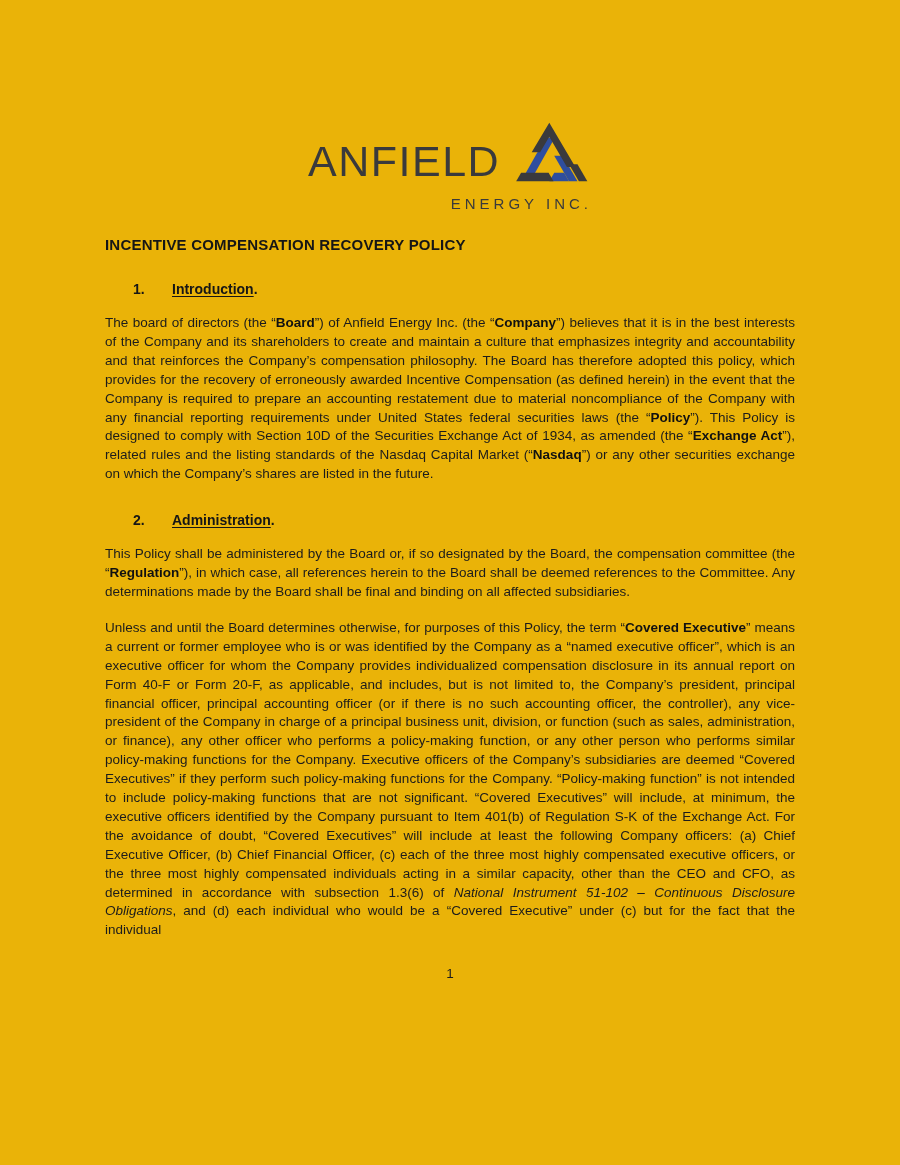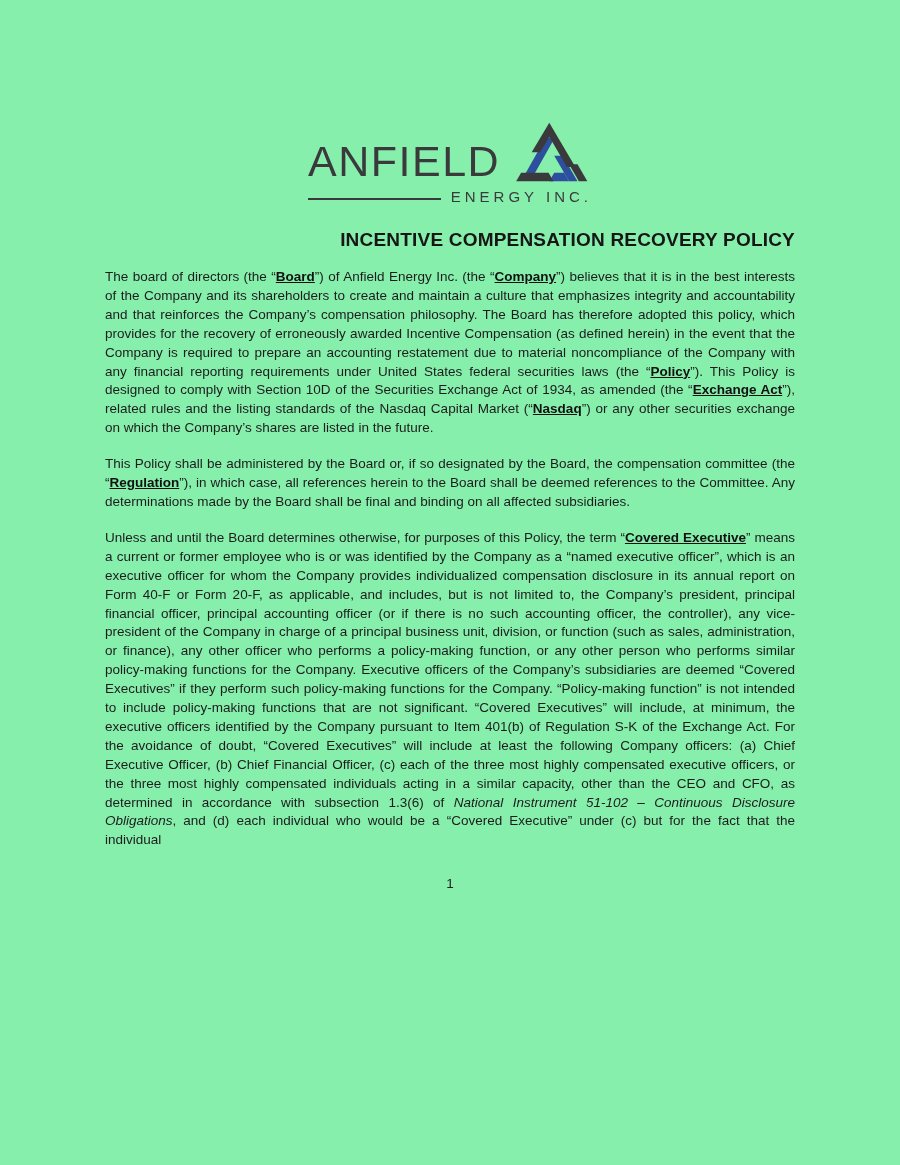--- a/index.html
+++ b/index.html
@@ -1,70 +1,70 @@
 <!DOCTYPE html>
 <html><head>
 <meta charset="utf-8">
 <style>
   html, body { margin: 0; padding: 0; background: #ffffff; }
   .page {
     position: relative;
     width: 900px;
     height: 1165px;
     margin: 0 auto;
-    background: #86efac;
+    background: #eab308;
     font-family: "Liberation Sans", "DejaVu Sans", sans-serif;
     color: #1c1c1c;
     overflow: hidden;
   }
   .content { padding: 0 105px; }
 
   
   .logo { width: 284px; margin: 122px auto 0; }
   .logo-row1 { display: flex; align-items: flex-end; justify-content: space-between; }
   .wordmark {
     font-size: 43px;
     line-height: 46px;
     font-weight: 400;
     letter-spacing: 1.5px;
     color: #3a3a3c;
   }
   .logo-mark { width: 88px; height: 62px; flex: 0 0 auto; margin-left: 6px; }
-  .logo-row2 { display: flex; align-items: flex-end; margin-top: 4px; }
+  .logo-row2 { display: flex; align-items: flex-end; margin-top: 4px; flex-direction: column; }
   .logo-line { flex: 1 1 auto; border-bottom: 2.5px solid #3a3a3c; margin-bottom: 5px; margin-right: 10px; }
   .logo-sub {
     font-size: 15px;
     font-weight: 400;
     letter-spacing: 4px;
     color: #3a3a3c;
     white-space: nowrap;
   }
 
   
   .doc-title {
-    text-align: right;
+    text-align: left;
     font-weight: 700;
-    font-size: 19px;
+    font-size: 15px;
     letter-spacing: 0.2px;
     margin-top: 24px;
     color: #161616;
   }
 
   
   .sec-heading { margin-top: 28px; font-weight: 700; font-size: 14px; color: #161616; }
   .sec-num { display: inline-block; margin-left: 28px; width: 39px; }
   .sec-title { text-decoration: underline; text-underline-offset: 2px; }
   .body-para {
     margin: 17px 0 0 0;
     font-size: 13.5px;
     line-height: 18.9px;
     text-align: justify;
     color: #1c1c1c;
   }
-  .body-para b { color: #111; text-decoration: underline; }
+  .body-para b { color: #111; }
 
   
   .page-number {
     text-align: center;
     font-size: 13.5px;
     margin-top: 26px;
     color: #1c1c1c;
   }
 </style>
 </head>
@@ -88,24 +88,30 @@
       <div class="logo-row2">
         <div class="logo-line"></div>
         <div class="logo-sub">ENERGY INC.</div>
       </div>
     </div>
 
     <div class="doc-title">INCENTIVE COMPENSATION RECOVERY POLICY</div>
 
     <div id="sections">
   <section>
+    <div class="sec-heading">
+      <span class="sec-num">1.</span><span class="sec-title">Introduction</span><span class="sec-suffix">.</span>
+    </div>
   <p class="body-para"><span>The board of directors (the “</span><b>Board</b><span>”) of Anfield Energy Inc. (the “</span><b>Company</b><span>”) believes that it is in the best interests of the Company and its shareholders to create and maintain a culture that emphasizes integrity and accountability and that reinforces the Company’s compensation philosophy. The Board has therefore adopted this policy, which provides for the recovery of erroneously awarded Incentive Compensation (as defined herein) in the event that the Company is required to prepare an accounting restatement due to material noncompliance of the Company with any financial reporting requirements under United States federal securities laws (the “</span><b>Policy</b><span>”). This Policy is designed to comply with Section 10D of the Securities Exchange Act of 1934, as amended (the “</span><b>Exchange Act</b><span>”), related rules and the listing standards of the Nasdaq Capital Market (“</span><b>Nasdaq</b><span>”) or any other securities exchange on which the Company’s shares are listed in the future.</span></p>
         </section>
 
   <section>
+    <div class="sec-heading">
+      <span class="sec-num">2.</span><span class="sec-title">Administration</span><span class="sec-suffix">.</span>
+    </div>
   <p class="body-para"><span>This Policy shall be administered by the Board or, if so designated by the Board, the compensation committee (the “</span><b>Regulation</b><span>”), in which case, all references herein to the Board shall be deemed references to the Committee. Any determinations made by the Board shall be final and binding on all affected subsidiaries.</span></p>
         </section>
 
   <section>
   <p class="body-para"><span>Unless and until the Board determines otherwise, for purposes of this Policy, the term “</span><b>Covered Executive</b><span>” means a current or former employee who is or was identified by the Company as a “named executive officer”, which is an executive officer for whom the Company provides individualized compensation disclosure in its annual report on Form 40-F or Form 20-F, as applicable, and includes, but is not limited to, the Company’s president, principal financial officer, principal accounting officer (or if there is no such accounting officer, the controller), any vice-president of the Company in charge of a principal business unit, division, or function (such as sales, administration, or finance), any other officer who performs a policy-making function, or any other person who performs similar policy-making functions for the Company. Executive officers of the Company’s subsidiaries are deemed “Covered Executives” if they perform such policy-making functions for the Company.  “Policy-making function” is not intended to include policy-making functions that are not significant.  “Covered Executives” will include, at minimum, the executive officers identified by the Company pursuant to Item 401(b) of Regulation S-K of the Exchange Act.  For the avoidance of doubt, “Covered Executives” will include at least the following Company officers: (a) Chief Executive Officer, (b) Chief Financial Officer, (c) each of the three most highly compensated executive officers, or the three most highly compensated individuals acting in a similar capacity, other than the CEO and CFO, as determined in accordance with subsection 1.3(6) of </span><i>National Instrument 51-102 – Continuous Disclosure Obligations</i><span>, and (d) each individual who would be a “Covered Executive” under (c) but for the fact that the individual</span></p>
         </section>
 </div>
 
     <div class="page-number">1</div>
   </div>

